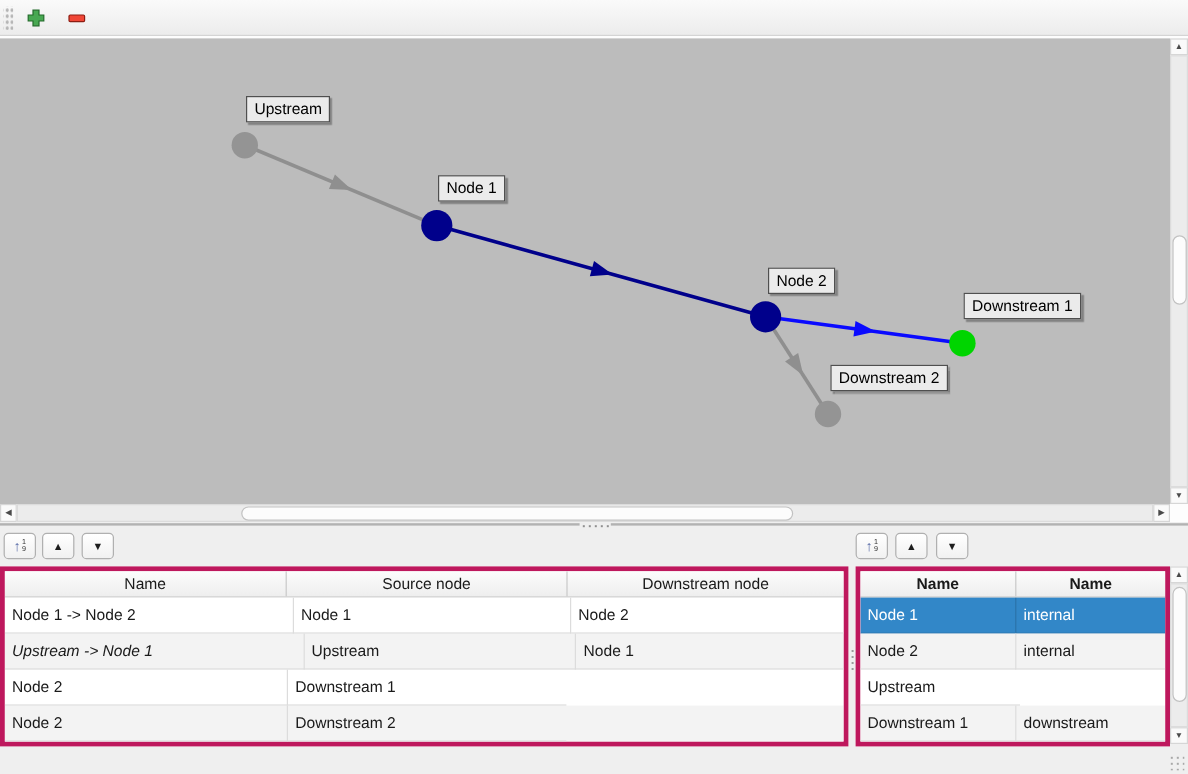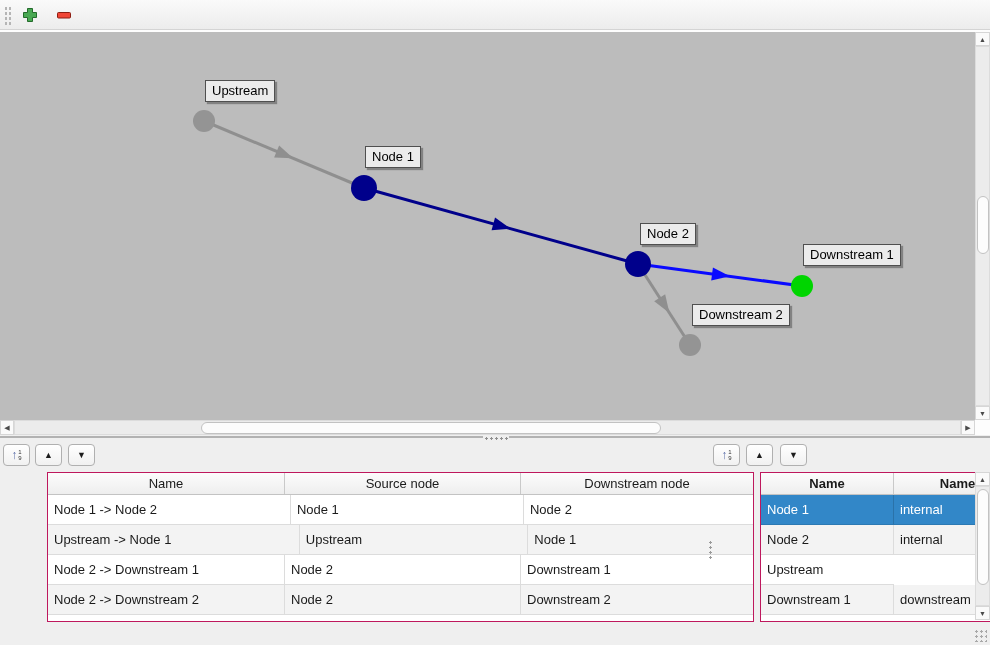--- a/index.html
+++ b/index.html
@@ -50,21 +50,21 @@
 
   
   .bottom { position:absolute; left:0; top:444px; width:990px; height:201px; }
   .mini-btn { position:absolute; top:0; height:22px; width:27px;
     background:linear-gradient(#ffffff,#f1f1f1); border:1px solid #b0b0b0; border-radius:4px;
     display:flex; align-items:center; justify-content:center; font-size:9px; color:#1d1d1d; cursor:default; }
   .sort-glyph { display:flex; align-items:center; line-height:1; }
   .sort-glyph .arr { font-size:12px; font-weight:bold; color:#5a6da8; }
   .sort-glyph .digits { display:flex; flex-direction:column; font-size:6px; color:#333; margin-left:1px; }
 
-  .dtable { position:absolute; top:28px; background:#fff; border:1px solid #be185d; overflow:hidden;margin-left:47px; }
+  .dtable { position:absolute; top:28px; background:#fff; border:4px solid #be185d; overflow:hidden; }
   .thead { display:flex; height:22px; background:linear-gradient(#fcfcfc,#eeeeee); border-bottom:1px solid #c3c3c3; }
   .th { display:flex; align-items:center; justify-content:center; border-right:1px solid #c9c9c9; height:100%; }
   .th:last-child { border-right:none; }
   .dtable.bold-head .th { font-weight:bold; }
   .tr { display:flex; height:30px; background:#fff; }
   .tr.alt { background:#f3f3f3; }
   .td { display:flex; align-items:center; padding-left:6px; border-right:1px solid #dcdcdc; border-bottom:1px solid #dcdcdc; height:100%; overflow:hidden; white-space:nowrap; }
   .td:last-child { border-right:none; }
   .tr.selected .td { color:#fff; border-right-color:rgba(0,0,0,.15); border-bottom-color:rgba(0,0,0,.1); }
 
@@ -191,31 +191,29 @@
           <div class="th" style="width: 237px;">Name</div>
           <div class="th" style="width: 236px; text-align: right;">Source node</div>
           <div class="th" style="width: 232px;">Downstream node</div>
         </div>
         <div class="tr">
           <div class="td" style="width: 246px;">Node 1 -&gt; Node 2</div>
           <div class="td" style="width: 236px;">Node 1</div>
           <div class="td" style="width: 232px;">Node 2</div>
         </div>
         <div class="tr alt">
-          <div class="td" style="width: 260px;">Upstream -&gt; Node 1</div>
+          <div class="td" style="width: 260px; font-style: italic;">Upstream -&gt; Node 1</div>
           <div class="td" style="width: 236px;">Upstream</div>
           <div class="td" style="width: 232px;">Node 1</div>
         </div>
         <div class="tr">
-          <div class="td" style="width: 237px;">Node 2 -&gt; Downstream 1</div>
           <div class="td" style="width: 236px;">Node 2</div>
           <div class="td" style="width: 232px;">Downstream 1</div>
         </div>
         <div class="tr alt">
-          <div class="td" style="width: 237px;">Node 2 -&gt; Downstream 2</div>
           <div class="td" style="width: 236px;">Node 2</div>
           <div class="td" style="width: 232px;">Downstream 2</div>
         </div>
       </div>
 
     <div class="vsplit-dots"></div>
 
     <div class="dtable nodes-table bold-head" id="nodes-table">
         <div class="thead">
           <div class="th" style="width: 133px;">Name</div>

